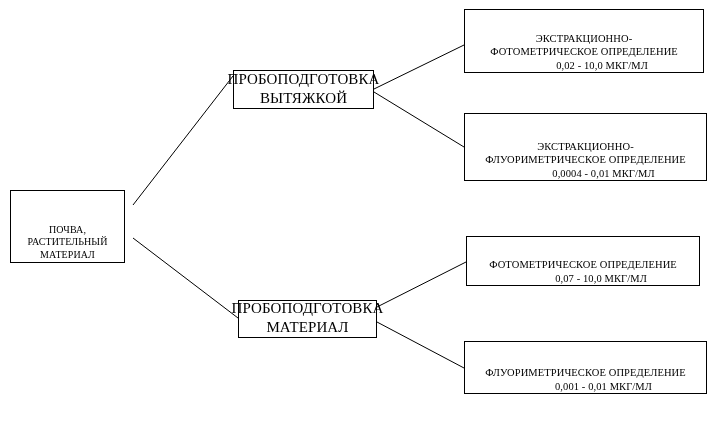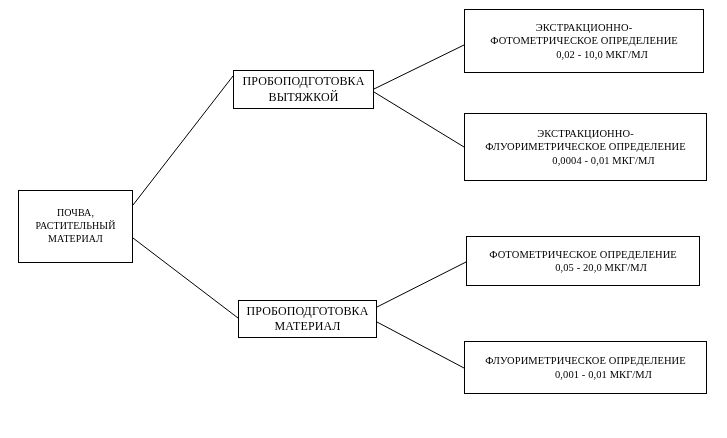--- a/index.html
+++ b/index.html
@@ -23,55 +23,55 @@
     height: 438px;
   }
   .node {
     position: absolute;
     box-sizing: border-box;
     border: 1px solid #000000;
     background: #ffffff;
     display: flex;
     flex-direction: column;
     align-items: center;
-    justify-content: center;
+    justify-content: flex-end;
     text-align: center;
     color: #000000;
     z-index: 2;
   }
   .node .line {
     display: block;
     line-height: 1.28;
     white-space: nowrap;
     font-size: 10.5px;
     letter-spacing: 0.1px;
   }
   
   #node-source {
-    left: 18px;
+    left: 10px;
     top: 190px;
     width: 115px;
     height: 73px;
   }
   #node-source .line { font-size: 10px; }
   
   #node-stage-extraction {
     left: 233px;
     top: 70px;
     width: 141px;
     height: 39px;
   }
   #node-stage-distillation {
     left: 238px;
     top: 300px;
     width: 139px;
     height: 38px;
   }
   #node-stage-extraction .line,
-  #node-stage-distillation .line { font-size: 12px; }
+  #node-stage-distillation .line { font-size: 15px; }
   
   #node-method-ext-photo {
     left: 464px;
     top: 9px;
     width: 240px;
     height: 64px;
   }
   #node-method-ext-fluor {
     left: 464px;
     top: 113px;
@@ -132,21 +132,21 @@
   </div>
 
   <div class="node" id="node-method-ext-fluor">
     <span class="line">ЭКСТРАКЦИОННО-</span>
     <span class="line">ФЛУОРИМЕТРИЧЕСКОЕ ОПРЕДЕЛЕНИЕ</span>
     <span class="line value">0,0004 - 0,01 МКГ/МЛ</span>
   </div>
 
   <div class="node" id="node-method-photo">
     <span class="line">ФОТОМЕТРИЧЕСКОЕ ОПРЕДЕЛЕНИЕ</span>
-    <span class="line value">0,05 - 20,0 МКГ/МЛ</span>
+    <span class="line value">0,07 - 10,0 МКГ/МЛ</span>
   </div>
 
   <div class="node" id="node-method-fluor">
     <span class="line">ФЛУОРИМЕТРИЧЕСКОЕ ОПРЕДЕЛЕНИЕ</span>
     <span class="line value">0,001 - 0,01 МКГ/МЛ</span>
   </div>
 
 </div>
 
 </body></html>

